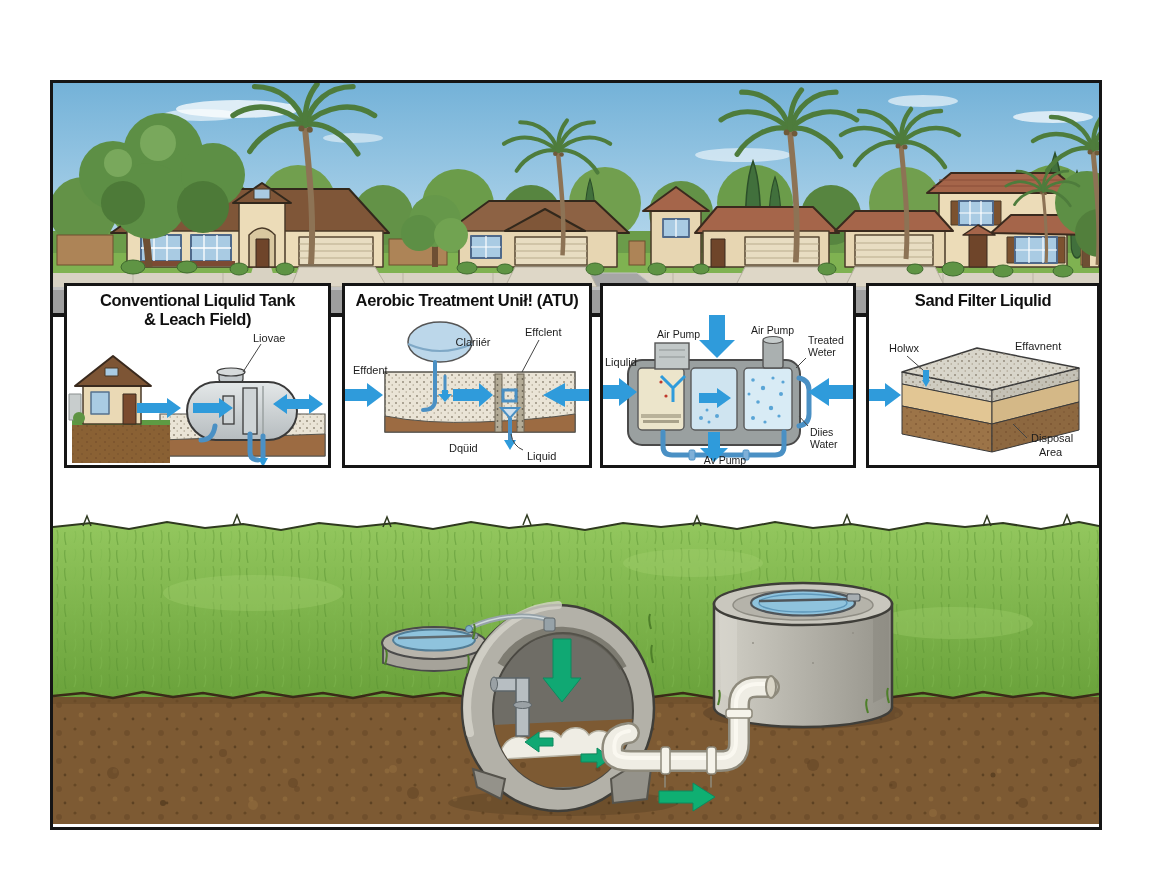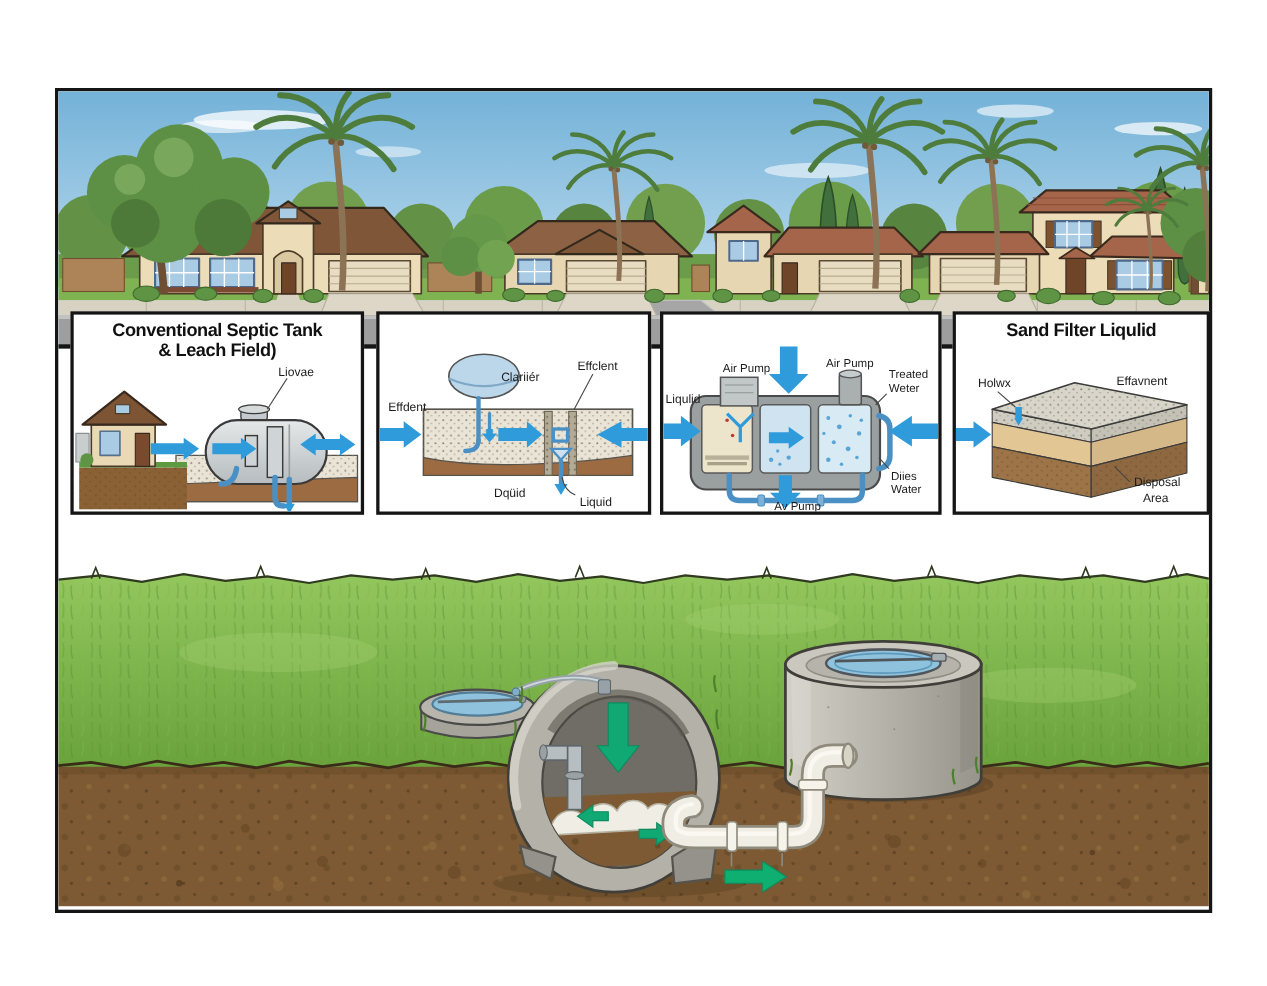--- a/index.html
+++ b/index.html
@@ -271,21 +271,21 @@
       <use href="#palm" transform="translate(848,60) scale(1)"></use>
       <use href="#palm" transform="translate(990,108) scale(0.62)"></use>
       <use href="#palm" transform="translate(1040,66) scale(1)"></use>
     </g>
     <rect x="0" y="204" width="1046" height="30" fill="#9e9e9e"></rect>
     <rect x="0" y="204" width="1046" height="3" fill="#c2c2c2"></rect>
     <rect x="0" y="230" width="1046" height="4" fill="#151515"></rect>
   </svg>
 
   <div class="panel" style="left:64px;top:283px;width:267px;height:185px">
-    <div class="ptitle">Conventional Septic Tank</div>
+    <div class="ptitle">Conventional Liqulid Tank</div>
     <div class="ptitle" style="padding-top:0">&amp; Leach Field)</div>
     <svg width="261" height="137" viewBox="0 0 261 137">
       <g>
         <polygon points="93,86 258,86 258,128 93,128" fill="#eae4d6" stroke="#55534c" stroke-width="1.2"></polygon>
         <polygon points="93,86 258,86 258,128 93,128" fill="url(#dots)"></polygon>
         <path d="M93,112 L258,106 L258,128 L93,128 Z" fill="#9c6b42" stroke="#55534c" stroke-width="1"></path>
       </g>
       <g>
         <rect x="5" y="97" width="98" height="38" fill="#8a6134"></rect>
         <rect x="5" y="97" width="98" height="38" fill="url(#psoil)"></rect>
@@ -318,20 +318,21 @@
         <polygon points="126,75 152,75 152,70 166,80 152,90 152,85 126,85"></polygon>
         <polygon points="206,76 220,66 220,71 242,71 242,66 256,76 242,86 242,81 220,81 220,86"></polygon>
         <polygon points="191,130 201,130 196,139"></polygon>
       </g>
       <path d="M194,16 L176,44" stroke="#444444" stroke-width="1" fill="none"></path>
       <text class="lbl" x="186" y="14">Liovae</text>
     </svg>
   </div>
 
   <div class="panel" style="left:342px;top:283px;width:250px;height:185px">
+    <div class="ptitle">Aerobic Treatment Unił! (ATU)</div>
     <svg width="244" height="155" viewBox="0 0 244 155">
       <g>
         <rect x="40" y="62" width="190" height="60" fill="#eae4d6" stroke="#55534c" stroke-width="1.5"></rect>
         <rect x="40" y="62" width="190" height="60" fill="url(#dots)"></rect>
         <path d="M40,106 q40,8 95,6 q55,-2 95,-8 L230,122 L40,122 Z" fill="#9c6b42" stroke="#55534c" stroke-width="1"></path>
       </g>
       <g>
         <ellipse cx="95" cy="32" rx="32" ry="20" fill="#bcd7ea" stroke="#555555" stroke-width="1.5"></ellipse>
         <path d="M63,34 q32,14 64,0" fill="none" stroke="#7fa8c6" stroke-width="2"></path>
       </g>

